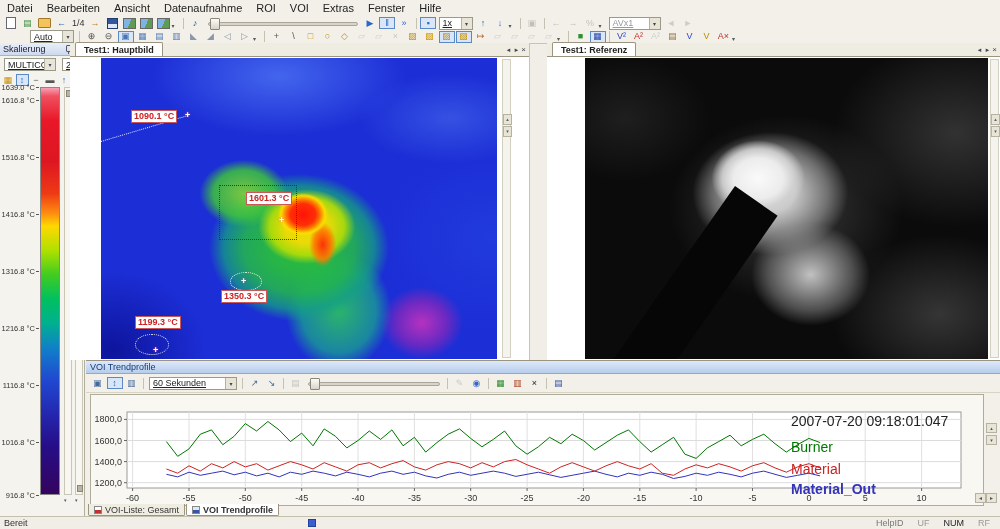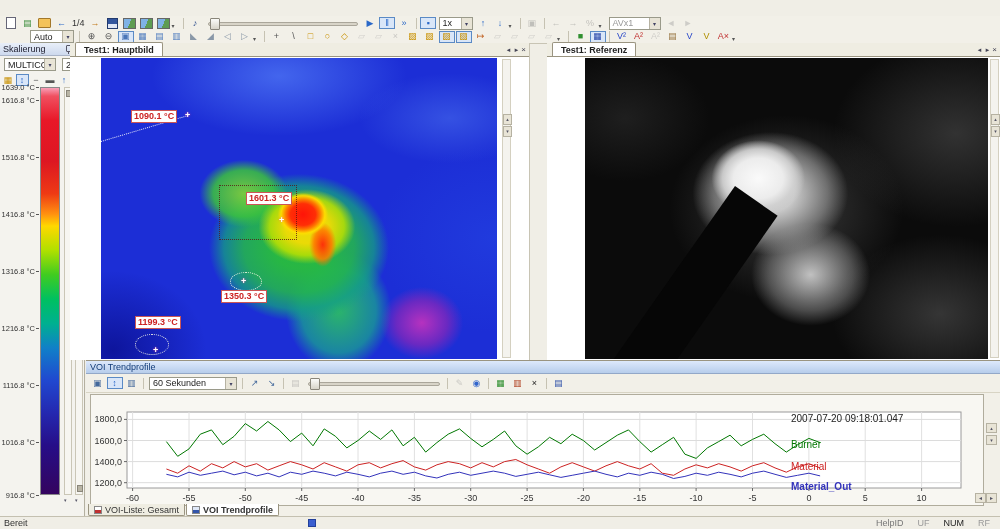--- a/index.html
+++ b/index.html
@@ -11,21 +11,21 @@
   #toolbar1{top:16px;height:14px;border-bottom:1px solid #e0dccc;}
   #toolbar2{top:30px;height:13px;border-bottom:1px solid #c8c4b4;}
   .tic{display:inline-flex;align-items:center;justify-content:center;width:16px;height:12px;font-size:9px;line-height:1;margin:0 .5px;color:#444;border:1px solid transparent;box-sizing:border-box;}
   .tic.boxed{border-color:#5a8ac5;background:#d9e6f8;}
   .tic.dis{opacity:.4;filter:grayscale(1);}
   .tof{display:inline-flex;align-items:flex-end;width:8px;height:12px;font-size:6px;color:#555;padding-bottom:1px;}
   .tsep{width:1px;height:11px;background:#c6c2b2;margin:0 3px;}
   .tlb{font-size:9px;color:#333;padding:0 2px;}
   .tdd{display:inline-flex;align-items:center;height:13px;background:#fff;border:1px solid #9a9a8a;font-size:9px;margin:0 2px;box-sizing:border-box;}
   .tdd.dis .tdd-v{color:#999;}
-  .tdd-v{flex:1;padding:12px 3px;white-space:nowrap;overflow:hidden;}
+  .tdd-v{flex:1;padding:12px 3px;white-space:nowrap;overflow:hidden;text-decoration:underline;}
   .tdd-a{width:10px;align-self:stretch;background:#e8e4d6;border-left:1px solid #b6b2a2;font-size:6px;display:flex;align-items:center;justify-content:center;color:#446;}
   .tslider{position:relative;height:13px;display:inline-block;margin:0 4px;}
   .tslider::before{content:"";position:absolute;left:0;right:0;top:5px;height:2px;background:#d8d4c8;border:1px solid #aaa69a;border-radius:2px;}
   .tsl-th{position:absolute;left:2px;top:1px;width:8px;height:10px;background:linear-gradient(#fbfbf8,#d8d4c8);border:1px solid #8a867a;border-radius:1px;}
   .pg::before{content:"";display:block;width:8px;height:10px;background:#fff;border:1px solid #667;}
   .fold::before{content:"";display:block;width:11px;height:8px;background:#f4c35a;border:1px solid #a3782a;border-radius:1px;}
   .flp::before{content:"";display:block;width:9px;height:9px;background:linear-gradient(#33569e 55%,#dfe6f5 55%);border:1px solid #223a6e;}
   .pht::before{content:"";display:block;width:11px;height:9px;background:linear-gradient(115deg,#7fb2e5 50%,#5e9c53 50%);border:1px solid #666;}
   
   #skal{position:absolute;left:0;top:43px;width:85px;bottom:12px;background:#f4f3ee;border-right:1px solid #b4b0a0;box-sizing:border-box;}
@@ -81,37 +81,48 @@
   .dot-ell{position:absolute;border:1px dotted rgba(255,255,235,.9);border-radius:50%;}
   .mark{position:absolute;color:#fff;font-size:9px;font-weight:bold;line-height:8px;text-shadow:0 0 2px rgba(255,80,160,.95);}
   
   #voi{position:absolute;left:86px;right:0;top:360px;bottom:12px;background:#f2f0e8;border-top:1px solid #9a9480;box-sizing:border-box;}
   #voi-title{position:absolute;left:0;top:0;right:0;height:13px;background:linear-gradient(#dde9fb,#b7cdeb);border-bottom:1px solid #93a8c8;font-size:9px;color:#123c78;display:flex;align-items:center;padding-left:4px;box-sizing:border-box;}
   #voi-tb{position:absolute;left:0;top:13px;right:0;height:19px;display:flex;align-items:center;background:#f2f0e8;border-bottom:1px solid #d8d4c4;padding-left:3px;box-sizing:border-box;}
   #chartbox{position:absolute;left:4px;right:16px;top:33px;height:112px;background:#f8f7f2;border:1px solid #b0ac9c;box-sizing:border-box;}
   #chart-title{position:absolute;left:0;right:0;top:1px;text-align:center;font-size:9px;color:#333;}
   #trend-svg{position:absolute;left:2px;top:11px;}
   #trend-svg text{font-family:"Liberation Sans",sans-serif;}
-  .legend-item{position:absolute;font-size:10px;white-space:nowrap;text-align:right;}
+  .legend-item{position:absolute;font-size:14px;white-space:nowrap;text-align:right;}
   .vc-btn{position:absolute;width:11px;height:10px;background:#e8e4d6;border:1px solid #b6b2a2;font-size:5px;color:#556;display:flex;align-items:center;justify-content:center;box-sizing:border-box;}
   #voi-tabs{position:absolute;left:2px;right:0;bottom:0;height:13px;display:flex;align-items:flex-start;gap:1px;}
   .btab{height:12px;border:1px solid #9a9480;border-top:none;background:#efede2;font-size:9px;color:#333;display:flex;align-items:center;gap:3px;padding:0 5px;border-radius:0 0 2px 2px;box-sizing:border-box;}
   .btab.active{background:#fff;font-weight:bold;}
   .btab .bic{width:8px;height:8px;border:1px solid #888;box-sizing:border-box;}
   
   #status{position:absolute;left:0;right:0;bottom:0;height:12px;background:#f0eee6;border-top:1px solid #c4c0b0;display:flex;align-items:center;font-size:9px;color:#333;}
   #status .ready{padding-left:4px;}
   #sb-ico{position:absolute;left:308px;top:2px;width:8px;height:8px;background:#3a5fd0;border:1px solid #23409a;box-sizing:border-box;}
   #status .rgrp{margin-left:auto;display:flex;gap:14px;padding-right:10px;}
 </style>
 </head>
 <body>
 
 <div id="app">
 
+  <div id="menubar">
+    <span class="menu-item">Datei</span>
+    <span class="menu-item">Bearbeiten</span>
+    <span class="menu-item">Ansicht</span>
+    <span class="menu-item">Datenaufnahme</span>
+    <span class="menu-item">ROI</span>
+    <span class="menu-item">VOI</span>
+    <span class="menu-item">Extras</span>
+    <span class="menu-item">Fenster</span>
+    <span class="menu-item">Hilfe</span>
+  </div>
 
   <div id="toolbar1" class="tb">
       <span class="tic pg"></span>
       <span class="tic" style="color: rgb(63, 143, 63);">▤</span>
       <span class="tic fold"></span>
       <span class="tic" style="color: rgb(42, 104, 200);">←</span>
       <span class="tlb">1/4</span>
       <span class="tic" style="color: rgb(192, 120, 24);">→</span>
       <span class="tic flp"></span>
       <span class="tic pht"></span>

